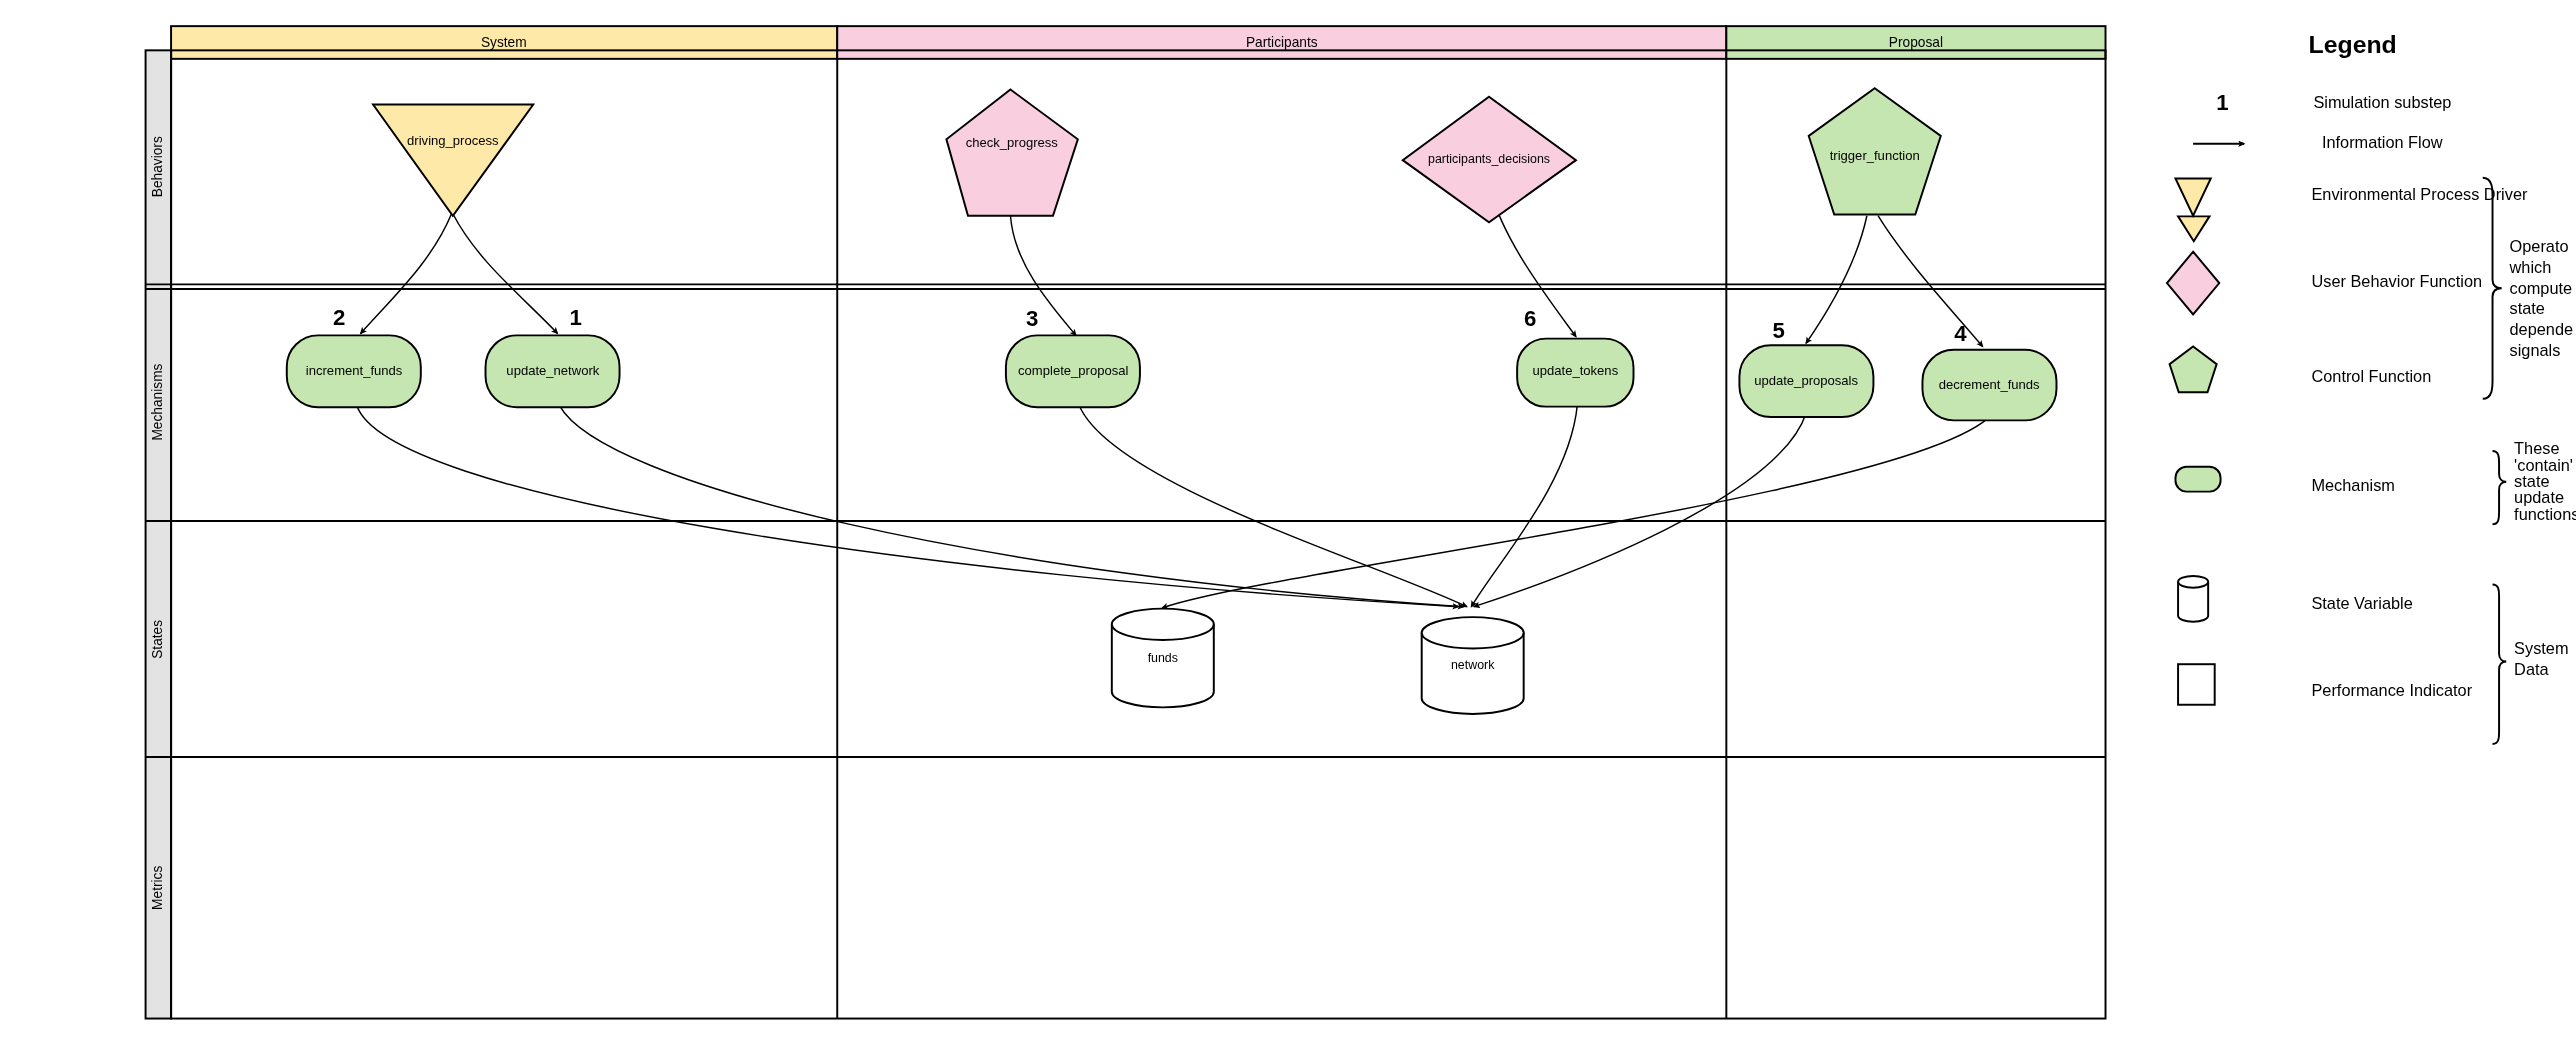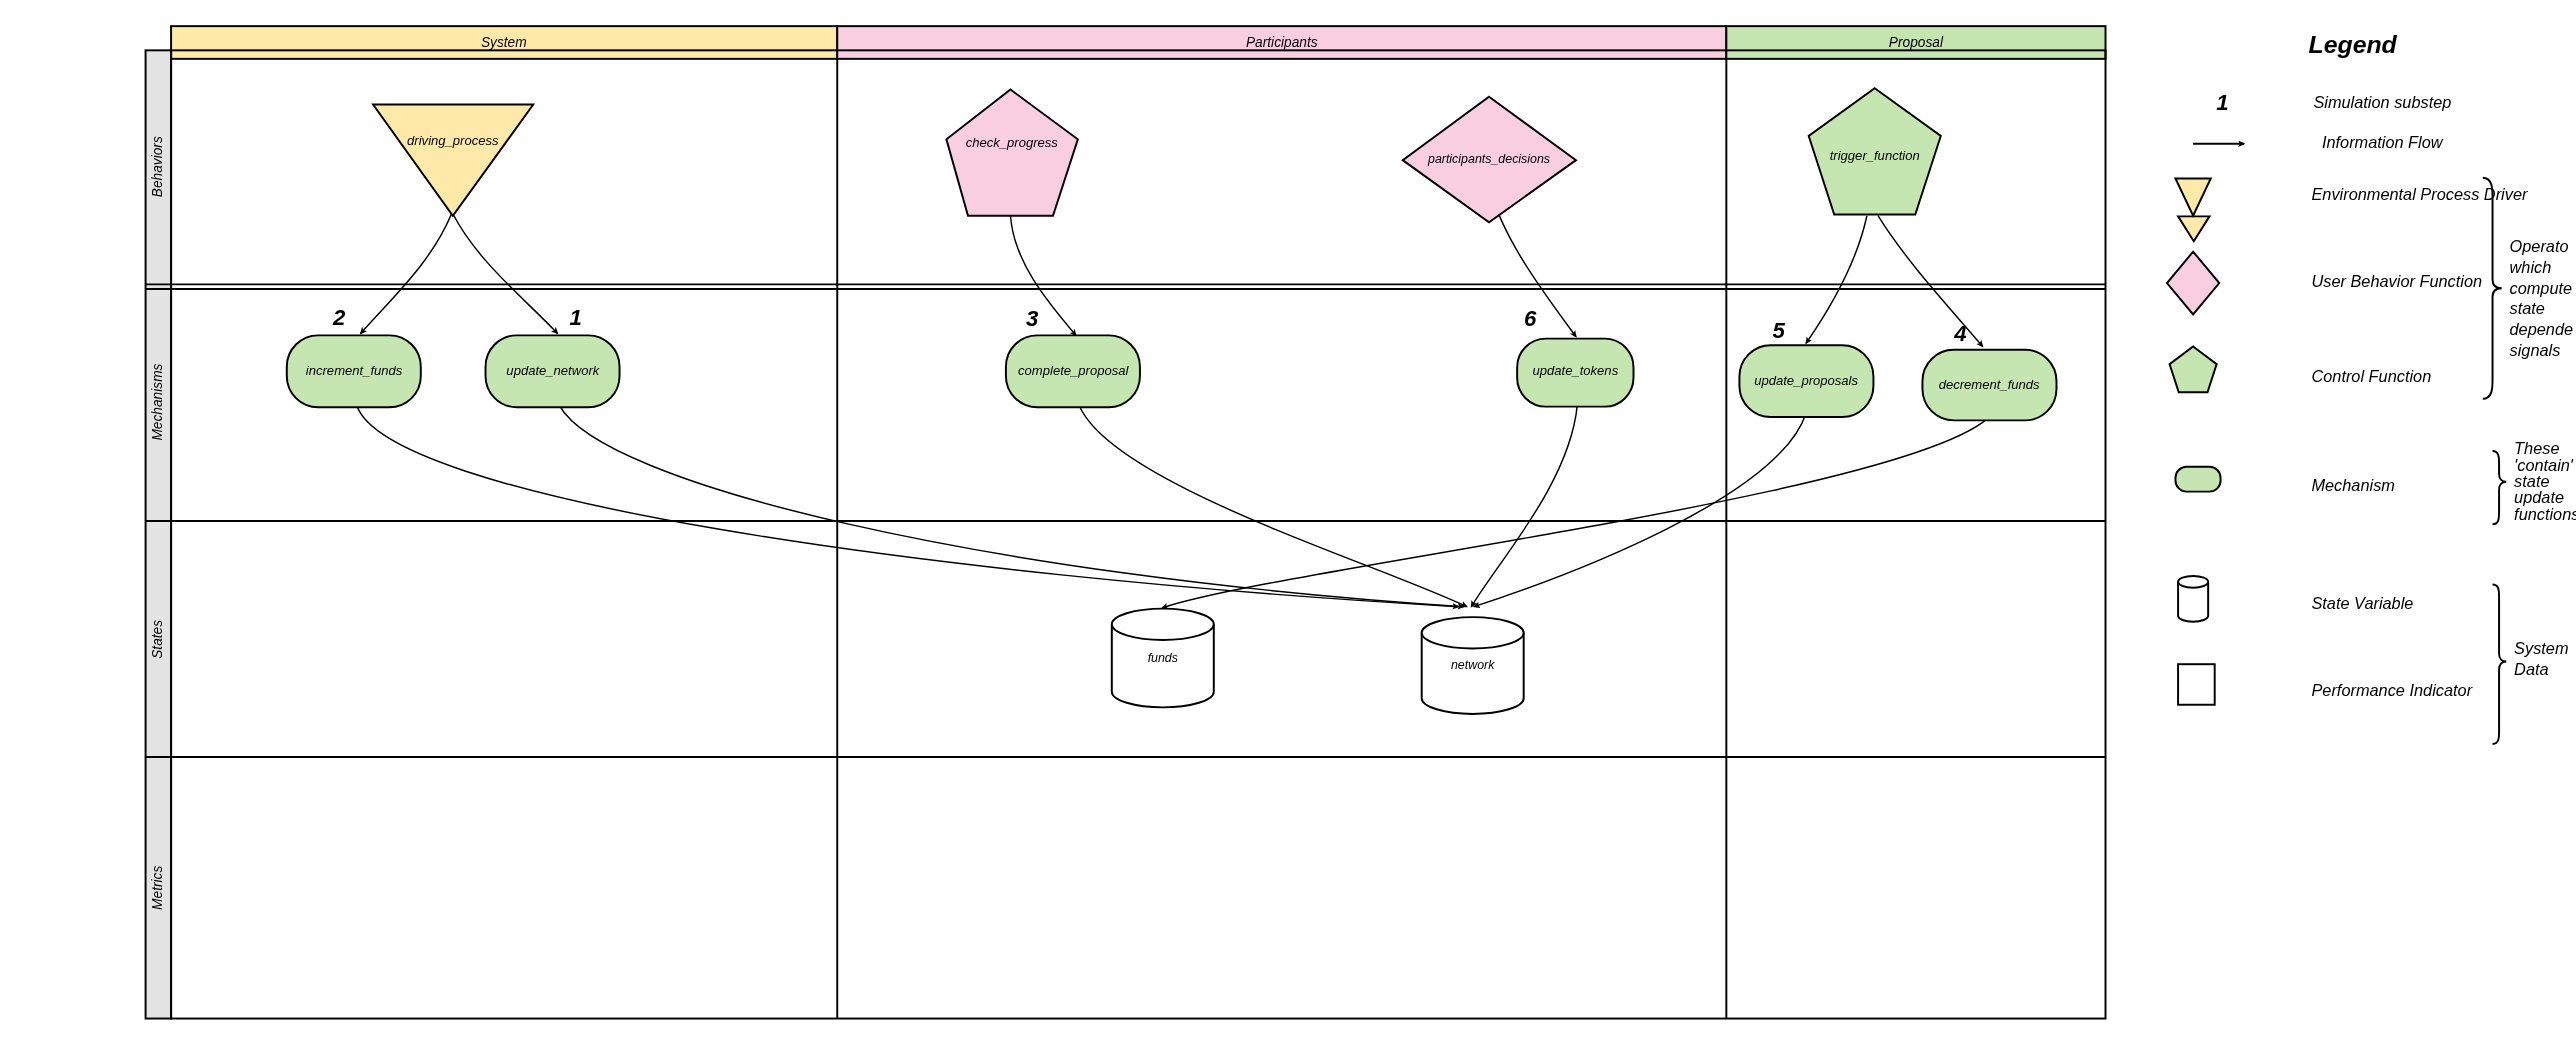--- a/index.html
+++ b/index.html
@@ -12,21 +12,20 @@
     width: 2576px;
     height: 1046px;
     position: relative;
     overflow: hidden;
   }
   #root {
     position: absolute;
     left: 0; top: 0;
     width: 2576px;
     height: 920px;
-    font-style: italic;
   }
   svg.layer {
     position: absolute;
     left: 0; top: 0;
     width: 2576px;
     height: 1046px;
   }
   .node-label {
     font-family: "Liberation Sans", sans-serif;
     font-size: 20px;

